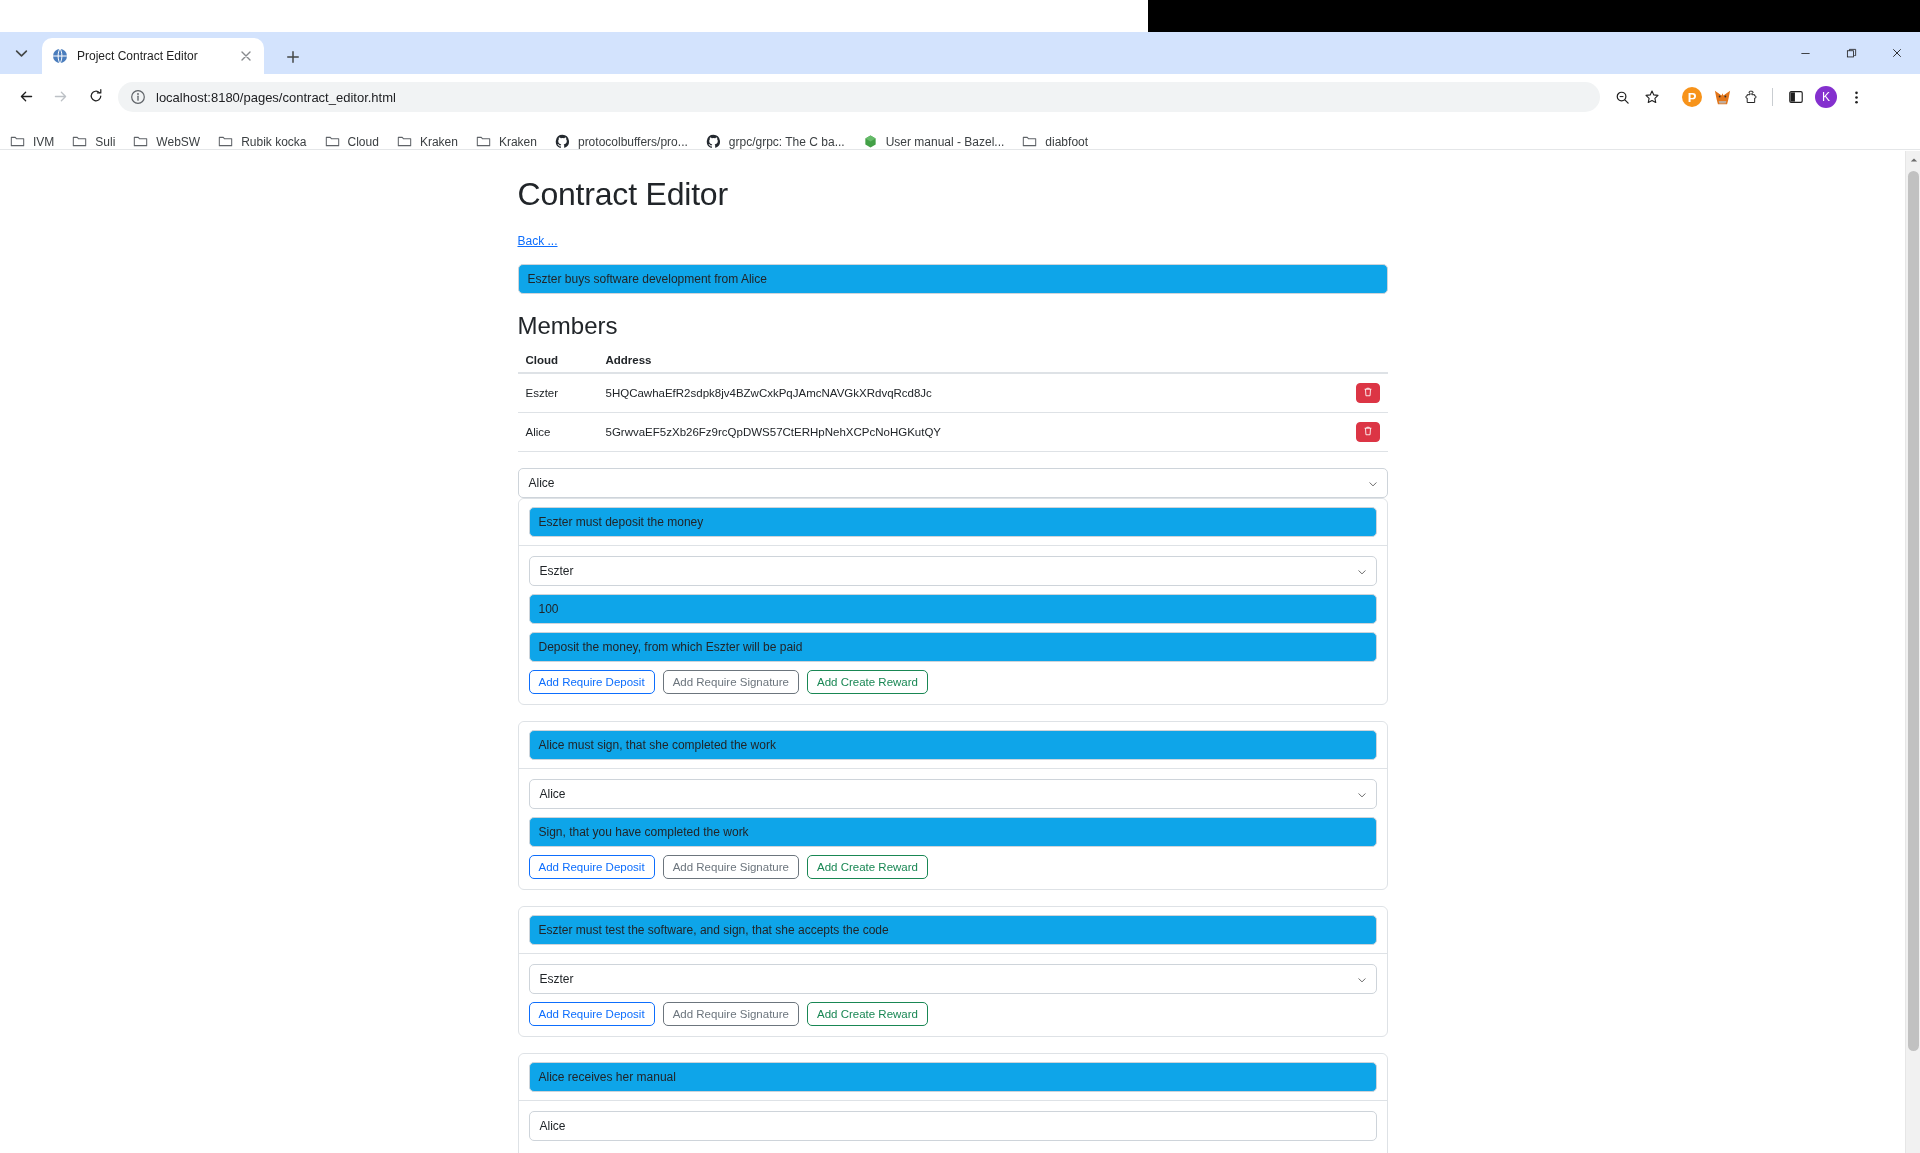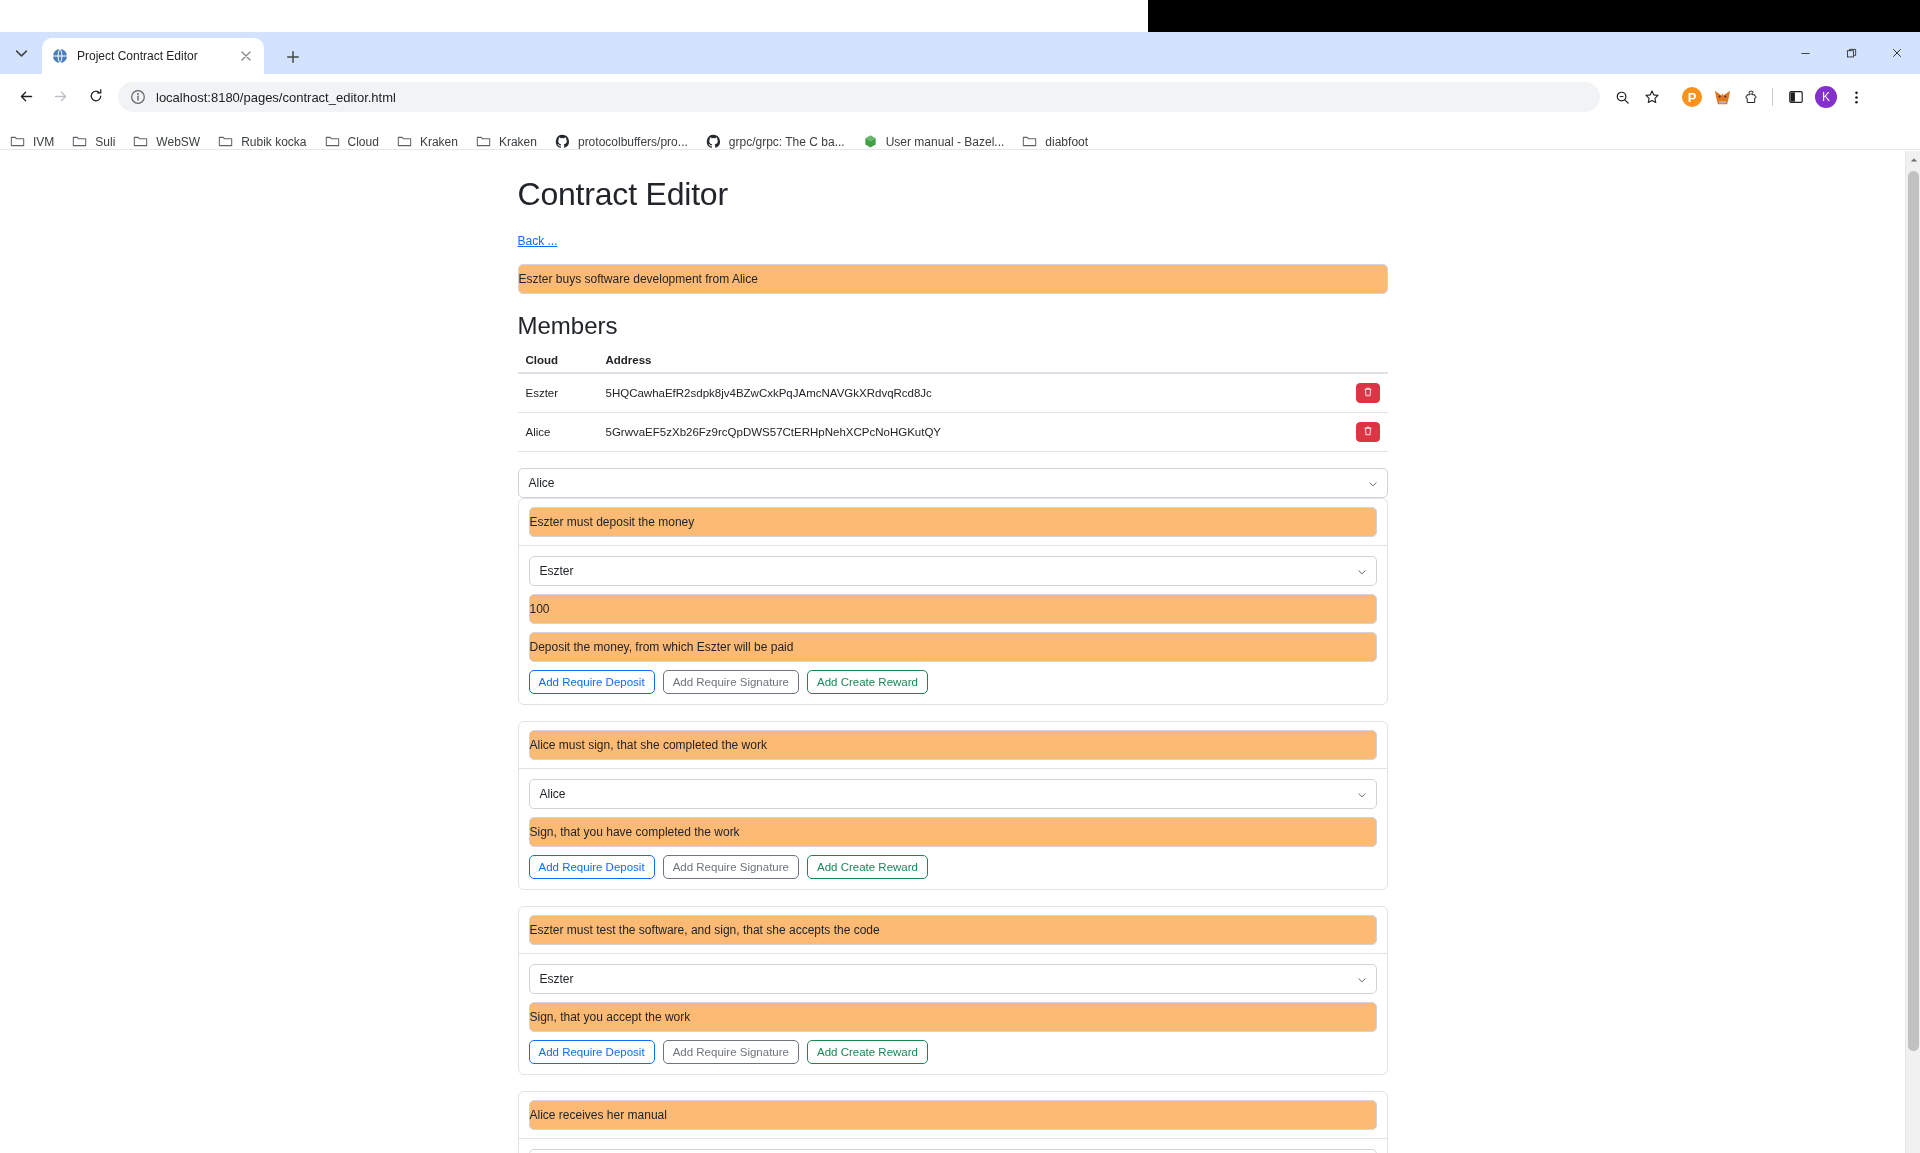--- a/index.html
+++ b/index.html
@@ -91,21 +91,21 @@
   .page { position:absolute; left:0; top:0; width:1905px; }
   .container { width:870px; margin:0 auto; padding-top:18px; }
 
   h1.page-title {
     font-size:32px; font-weight:400; color:#212529; margin:0 0 18px 0; letter-spacing:-.2px;
   }
   a.back-link { font-size:12px; color:#0d6efd; text-decoration:underline; display:inline-block; margin-bottom:16px; }
 
   .form-control {
     width:100%; height:30px; border:1px solid #ced4da; border-radius:5px;
-    background:#fdba74; font-size:12px; color:#212529; padding:0 0;
+    background:#0ea5e9; font-size:12px; color:#212529; padding:0 9px;
     display:flex; align-items:center; font-family:"Liberation Sans", sans-serif;
   }
   .form-select {
     width:100%; height:30px; border:1px solid #ced4da; border-radius:5px;
     background:#fff; font-size:12px; color:#212529; padding:0 28px 0 10px;
     display:flex; align-items:center; position:relative;
   }
   .form-select .caret {
     position:absolute; right:9px; top:50%; transform:translateY(-50%);
     width:10px; height:10px;
@@ -462,21 +462,20 @@
               <div class="card-header">
                 <div class="form-control">Eszter must test the software, and sign, that she accepts the code</div>
               </div>
               <div class="card-body">
                 <div class="form-select">
                   <span>Eszter</span>
                   <span class="caret"><svg viewBox="0 0 16 16">
                       <path d="M3 6l5 5 5-5" fill="none" stroke="#555" stroke-width="1.4" stroke-linecap="round" stroke-linejoin="round"></path>
                     </svg></span>
                 </div>
-                <div class="form-control">Sign, that you accept the work</div>
                 <div class="btn-row">
                   <button class="btn btn-outline-primary">Add Require Deposit</button>
                   <button class="btn btn-outline-secondary">Add Require Signature</button>
                   <button class="btn btn-outline-success">Add Create Reward</button>
                 </div>
               </div>
             </div>
             <div class="card">
               <div class="card-header">
                 <div class="form-control">Alice receives her manual</div>

